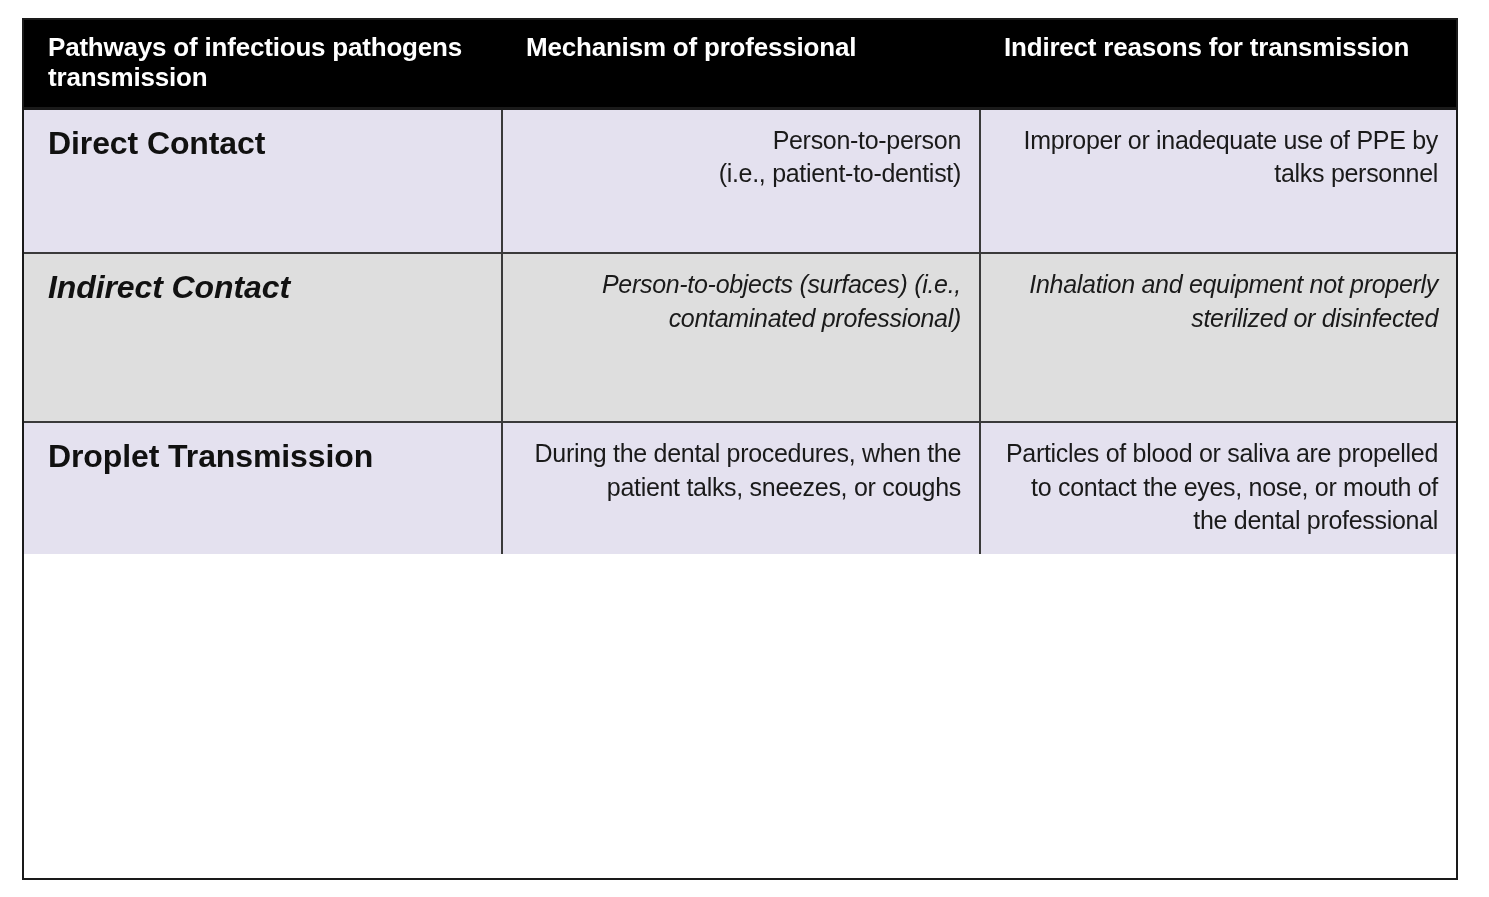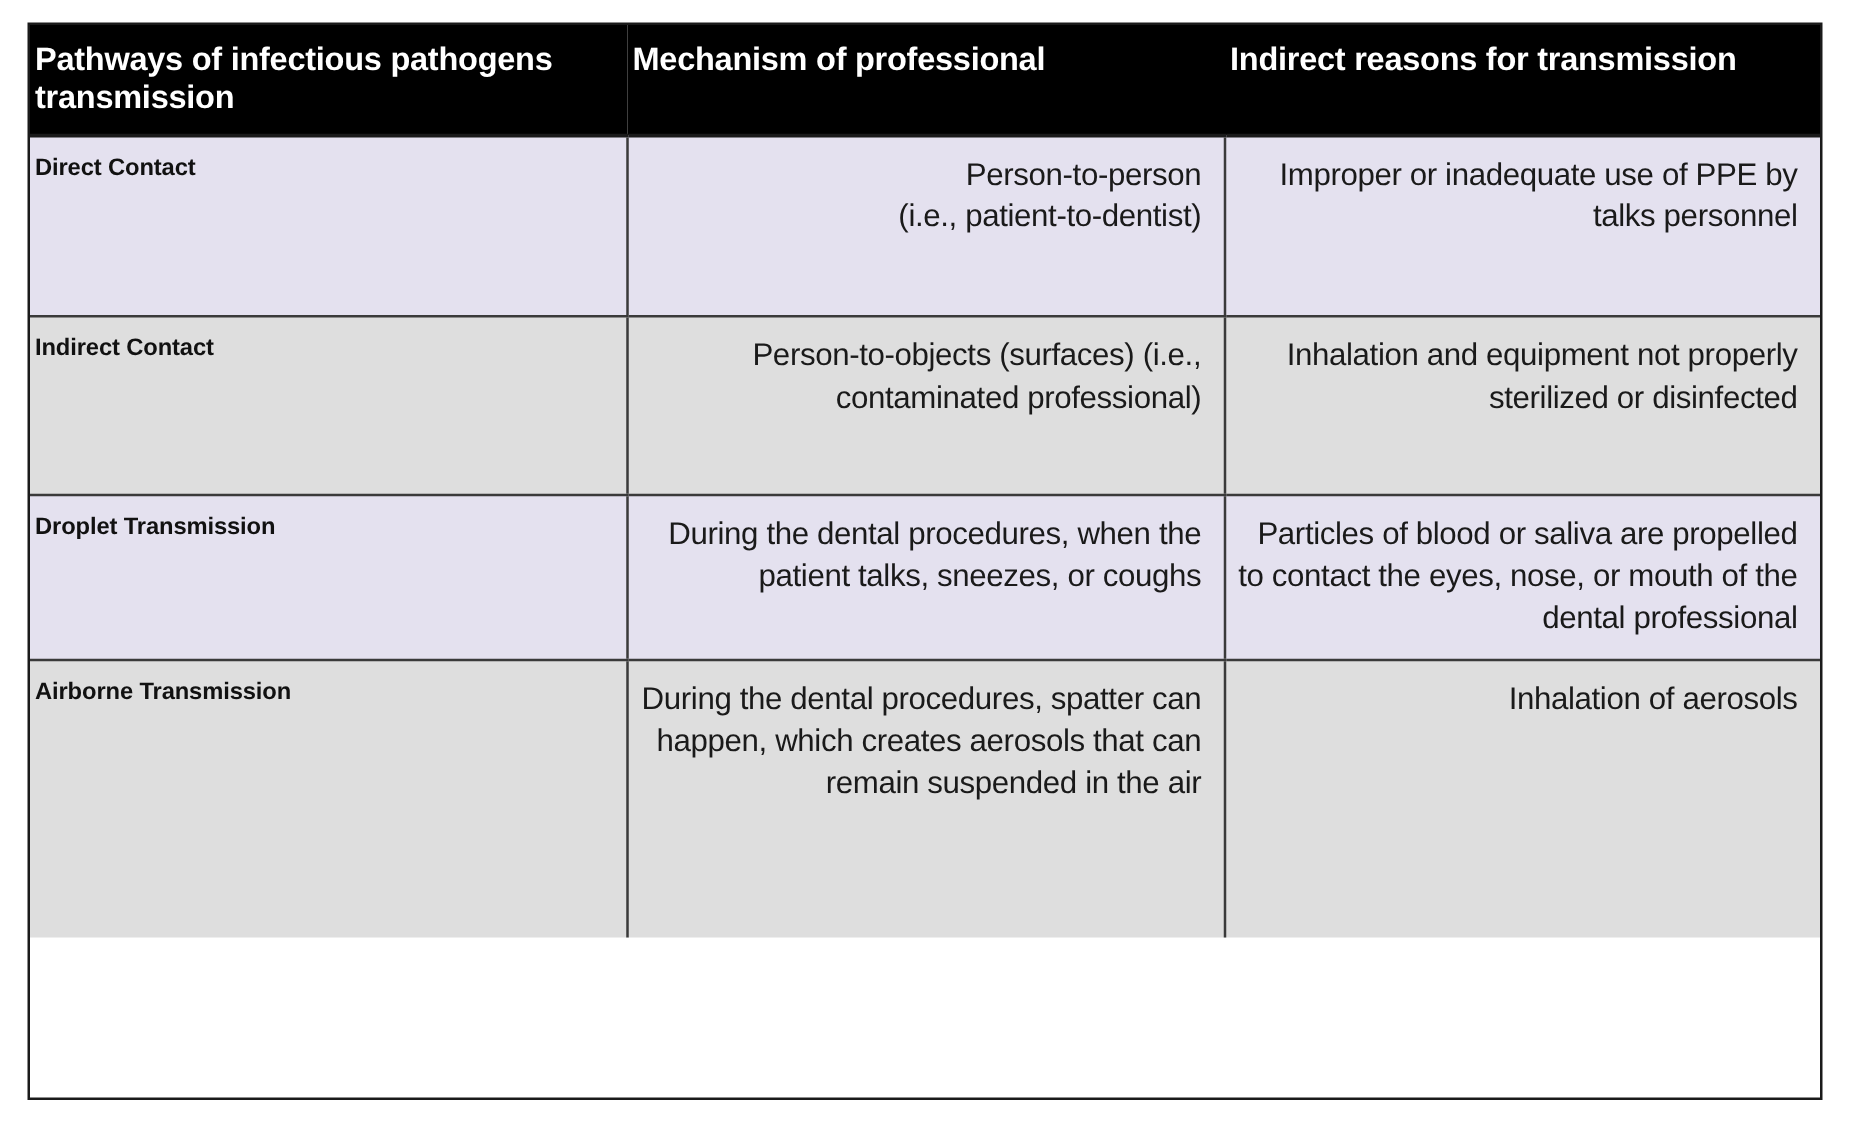--- a/index.html
+++ b/index.html
@@ -64,21 +64,21 @@
     width: 100%;
     border-collapse: collapse;
     table-layout: fixed;
   }
   .tbl col.c1 { width: 478px; }
   .tbl col.c2 { width: 478px; }
   .tbl col.c3 { width: 476px; }
 
   .tbl td, .tbl th {
     vertical-align: top;
-    padding: 14px 18px 16px 4px;
+    padding: 14px 18px 16px 24px;
     box-sizing: border-box;
   }
 
   
   .head-row th {
     background: #000000;
     color: #ffffff;
     text-align: left;
     font-family: "Liberation Sans Narrow", "Liberation Sans", sans-serif;
     font-size: 26px;
@@ -100,39 +100,39 @@
   .tbl tbody tr:last-child td {
     border-bottom: none;
   }
   .tbl tbody td.col-sep-l {
     border-left: 2px solid #3a3a3a;
     text-align: right;
   }
 
   .cell-label {
     font-family: "Liberation Sans Narrow", "Liberation Sans", sans-serif;
-    font-size: 19px;
+    font-size: 32px;
     font-weight: 700;
     color: #111111;
     line-height: 1.2;
     letter-spacing: -0.1px;
   }
   .cell-body {
     font-family: "Liberation Sans", sans-serif;
     font-size: 25px;
     font-weight: 400;
     color: #1a1a1a;
     line-height: 1.33;
     letter-spacing: -0.3px;
     white-space: pre-line;
   }
 
   
   .row-h1 { height: 145px; }
-  .row-h2 { height: 143px; }
+  .row-h2 { height: 169px; font-style: italic; }
   .row-h3 { height: 132px; }
   .row-h4 { height: 222px; }
 </style>
 </head>
 <body>
 
 <div class="page">
   <div class="table-wrap">
 
 
@@ -183,29 +183,18 @@
             <div class="cell-label">Droplet Transmission</div>
           </td>
           <td class="col-sep-l">
             <div class="cell-body">During the dental procedures, when the patient talks, sneezes, or coughs</div>
           </td>
           <td class="col-sep-l">
             <div class="cell-body">Particles of blood or saliva are propelled to contact the eyes, nose, or mouth of the dental professional</div>
           </td>
         </tr>
 
-        <tr class="row-b row-h4">
-          <td>
-            <div class="cell-label">Airborne Transmission</div>
-          </td>
-          <td class="col-sep-l">
-            <div class="cell-body">During the dental procedures, spatter can happen, which creates aerosols that can remain suspended in the air</div>
-          </td>
-          <td class="col-sep-l">
-            <div class="cell-body">Inhalation of aerosols</div>
-          </td>
-        </tr>
 
       </tbody>
     </table>
 
   </div>
 </div>
 
 </body></html>

